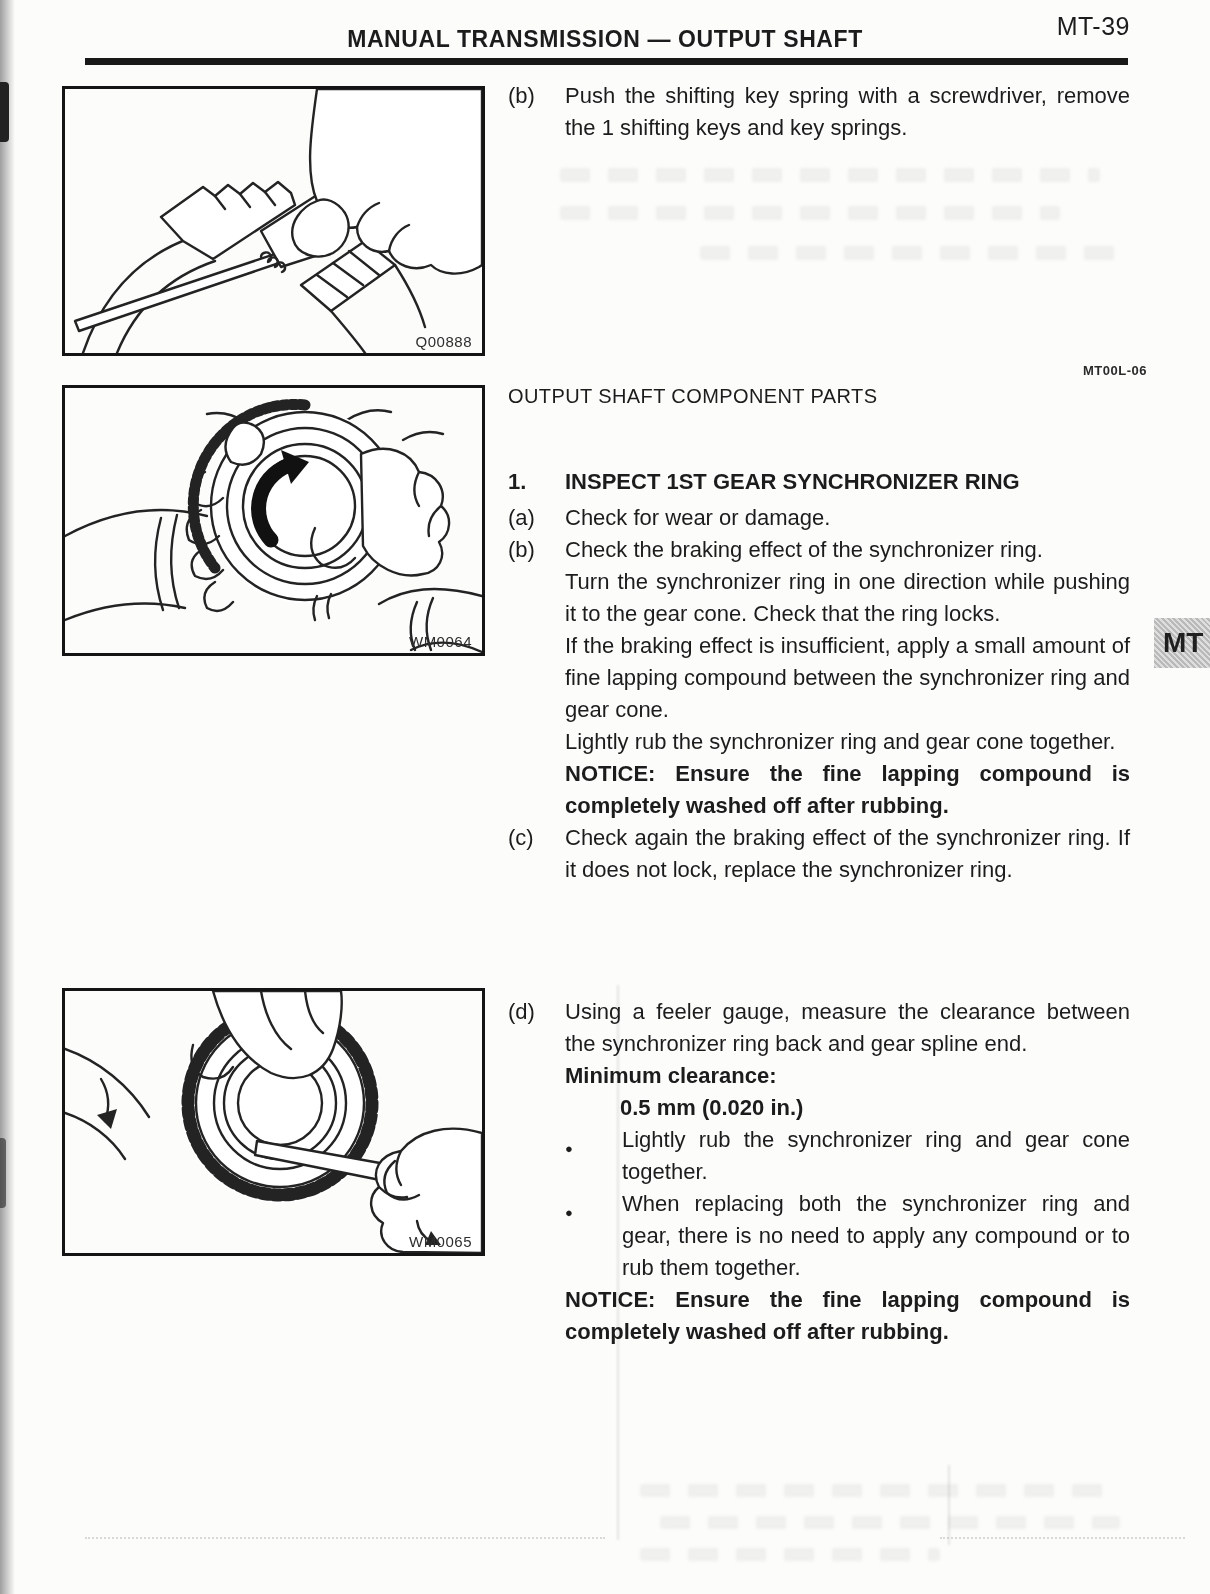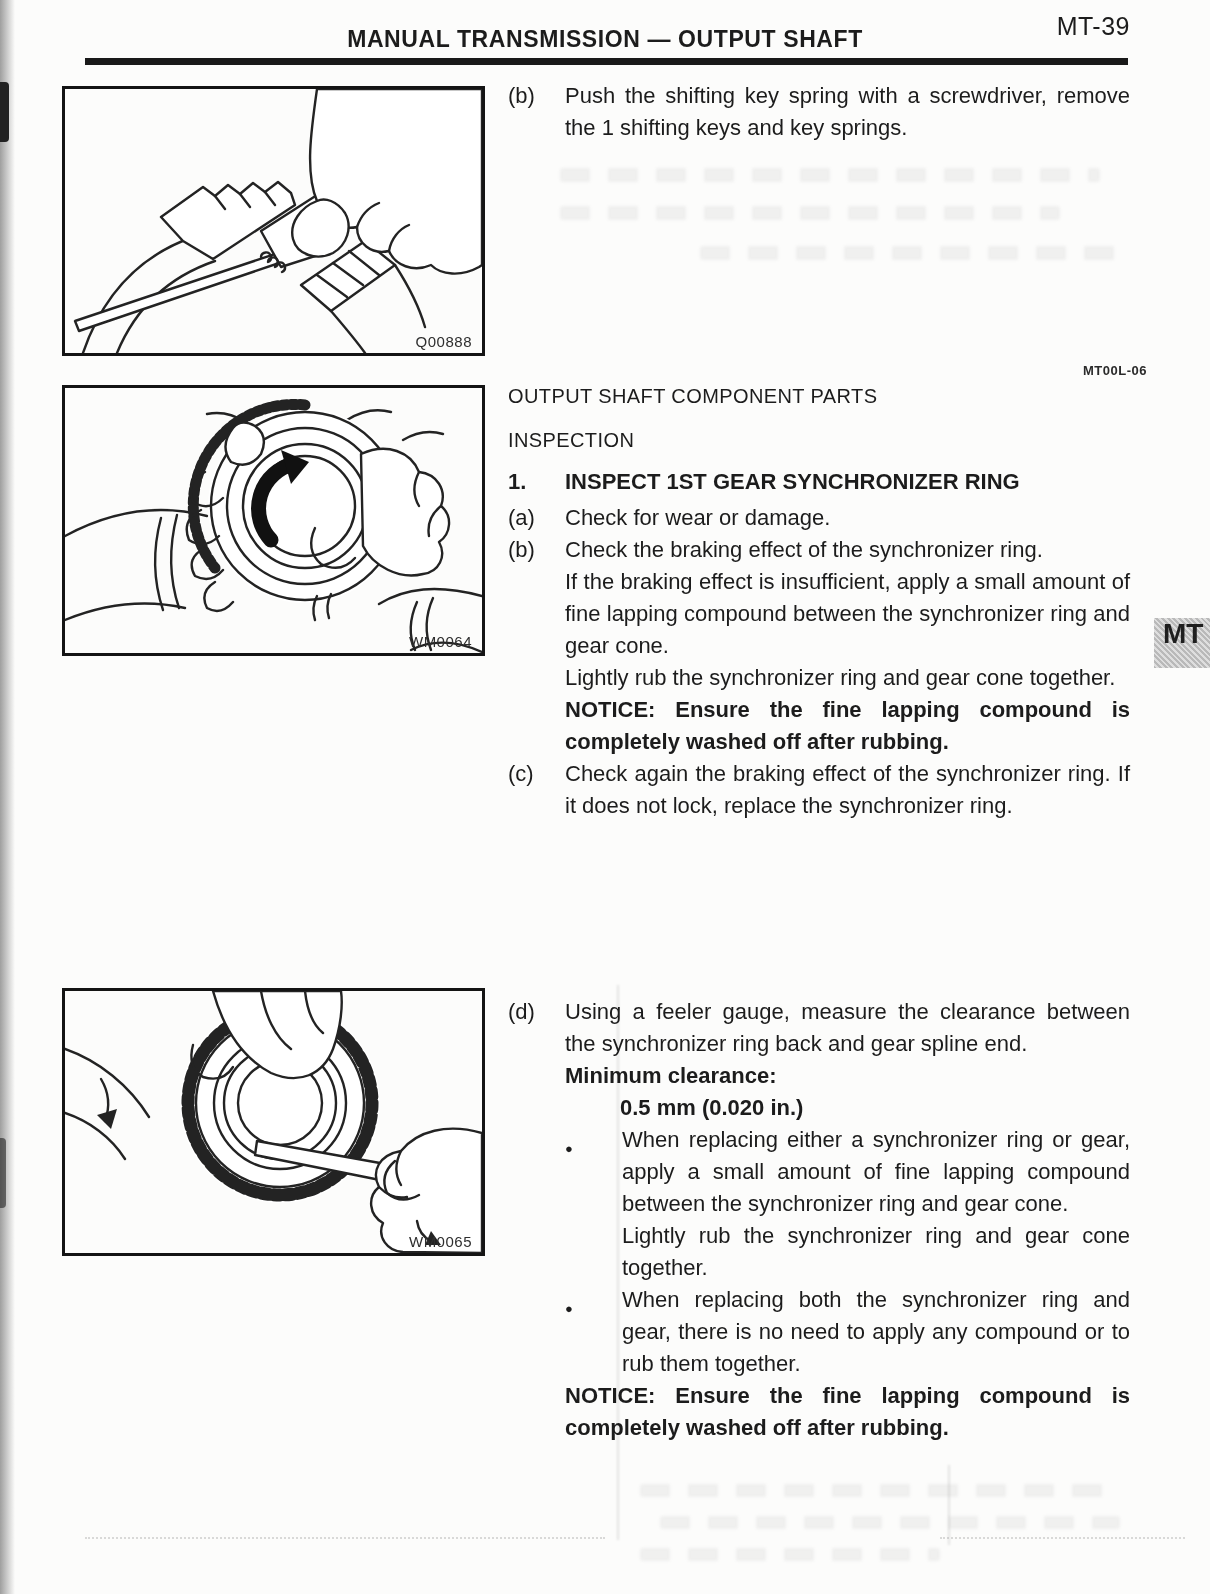--- a/index.html
+++ b/index.html
@@ -37,21 +37,21 @@
   .ind2{margin-left:112px;font-weight:bold;}
   .sec-code{left:1083px;top:363px;font-size:13px;font-weight:bold;letter-spacing:.5px;color:#2a2a2a;}
   .sec-title{left:508px;top:374px;font-size:20px;font-weight:normal;line-height:44px;letter-spacing:.4px;}
   .step-head{left:508px;top:466px;font-size:22px;font-weight:bold;}
   .hint-row{display:flex;margin-left:57px;}
   .bullet{flex:0 0 57px;font-size:13px;padding-top:9px;}
   
   .side-tab{right:0;top:618px;width:56px;height:50px;
     background:repeating-linear-gradient(45deg,#b9b9b9 0 2px,#dedede 2px 4px);
     color:#1f1f1f;font-size:28px;font-weight:bold;
-    display:flex;align-items:flex-start;padding-left:9px;box-sizing:border-box;}
+    display:flex;align-items:center;padding-left:9px;box-sizing:border-box;}
 </style>
 </head>
 <body>
 
 <div class="abs edge-shadow"></div>
 <div class="abs edge-blob" style="top:82px;width:9px;height:60px;"></div>
 <div class="abs edge-blob" style="top:1138px;width:6px;height:70px;opacity:.6;"></div>
 
 <div class="abs ghost" style="left:560px;top:168px;width:540px;height:14px;"></div>
 <div class="abs ghost" style="left:560px;top:206px;width:500px;height:14px;"></div>
@@ -96,21 +96,20 @@
 <div class="abs col" style="top:80px;">
   <div class="row">
     <span class="lbl">(b)</span>
     <span class="txt">Push the shifting key spring with a screwdriver, remove the 1 shifting keys and key springs.</span>
   </div>
 </div>
 
 <div class="abs sec-code">MT00L-06</div>
 <div class="abs sec-title">
   <div>OUTPUT SHAFT COMPONENT PARTS</div>
-  <div>INSPECTION</div>
 </div>
 
 <div class="abs col step-head" style="top:466px;">
   <div class="row">
     <span class="lbl">1.</span>
     <span>INSPECT 1ST GEAR SYNCHRONIZER RING</span>
   </div>
 </div>
 
 <div class="abs figure" style="left:62px;top:385px;width:417px;height:265px;">
@@ -142,20 +141,21 @@
 
 <div class="abs col" style="top:502px;">
   <div class="row">
     <span class="lbl">(a)</span>
     <span class="txt">Check for wear or damage.</span>
   </div>
   <div class="row">
     <span class="lbl">(b)</span>
     <span class="txt">
       <div class="p">Check the braking effect of the synchronizer ring.</div>
+      <div class="p">Turn the synchronizer ring in one direction while pushing it to the gear cone. Check that the ring locks.</div>
       <div class="p">If the braking effect is insufficient, apply a small amount of fine lapping compound between the synchronizer ring and gear cone.</div>
       <div class="p">Lightly rub the synchronizer ring and gear cone together.</div>
     </span>
   </div>
   <div class="ind p bold">NOTICE: Ensure the fine lapping compound is completely washed off after rubbing.</div>
   <div class="row">
     <span class="lbl">(c)</span>
     <span class="txt">Check again the braking effect of the synchronizer ring. If it does not lock, replace the synchronizer ring.</span>
   </div>
 </div>
@@ -190,21 +190,20 @@
 <div class="abs col" style="top:996px;">
   <div class="row">
     <span class="lbl">(d)</span>
     <span class="txt">Using a feeler gauge, measure the clearance between the synchronizer ring back and gear spline end.</span>
   </div>
   <div class="ind bold">Minimum clearance:</div>
   <div class="ind2">0.5 mm (0.020 in.)</div>
   <div class="hint-row">
     <span class="bullet">●</span>
     <span class="txt">
-      <div class="p">When replacing either a synchronizer ring or gear, apply a small amount of fine lapping compound between the synchronizer ring and gear cone.</div>
       <div class="p">Lightly rub the synchronizer ring and gear cone together.</div>
     </span>
   </div>
   <div class="hint-row">
     <span class="bullet">●</span>
     <span class="txt">When replacing both the synchronizer ring and gear, there is no need to apply any compound or to rub them together.</span>
   </div>
   <div class="ind p bold">NOTICE: Ensure the fine lapping compound is completely washed off after rubbing.</div>
 </div>
 

